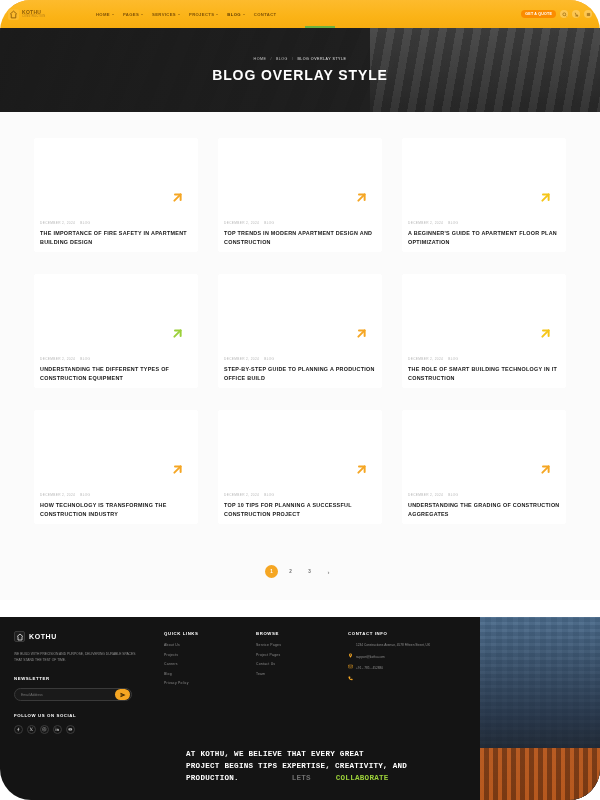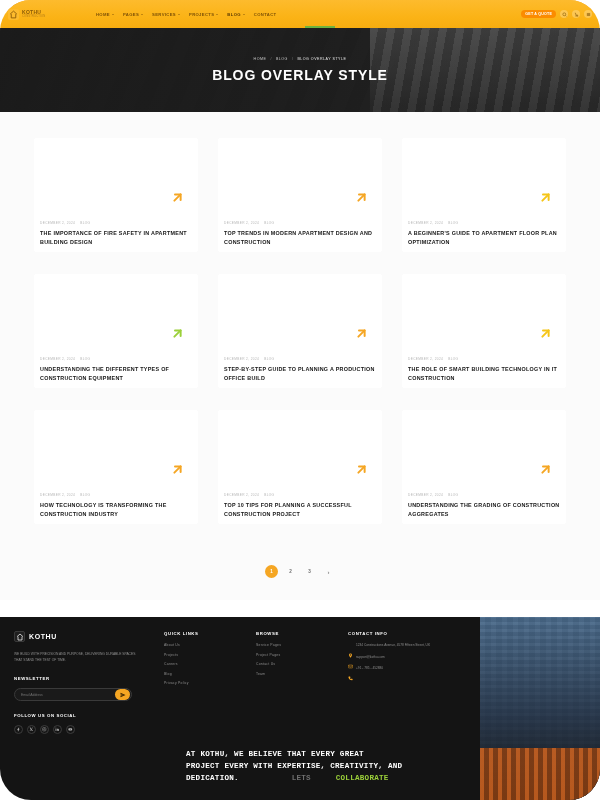--- a/index.html
+++ b/index.html
@@ -598,21 +598,21 @@
               </svg>
           </span>
           <span class="f-contact-txt">+91 - 785 - 452880</span>
         </div>
       </div>
     </div>
 
     <div class="f-cta">
       <div class="f-cta-text">
         <span>AT KOTHU, WE BELIEVE THAT EVERY GREAT</span><br>
-        <span>PROJECT EVERY WITH EXPERTISE, CREATIVITY, AND</span><br>
-        <span>DEDICATION.</span>
+        <span>PROJECT BEGINS TIPS EXPERTISE, CREATIVITY, AND</span><br>
+        <span>PRODUCTION.</span>
         <span class="muted">LETS</span>
         <span class="accent">COLLABORATE</span>
       </div>
     </div>
   </div>
 
 </div>
 
 </body></html>

